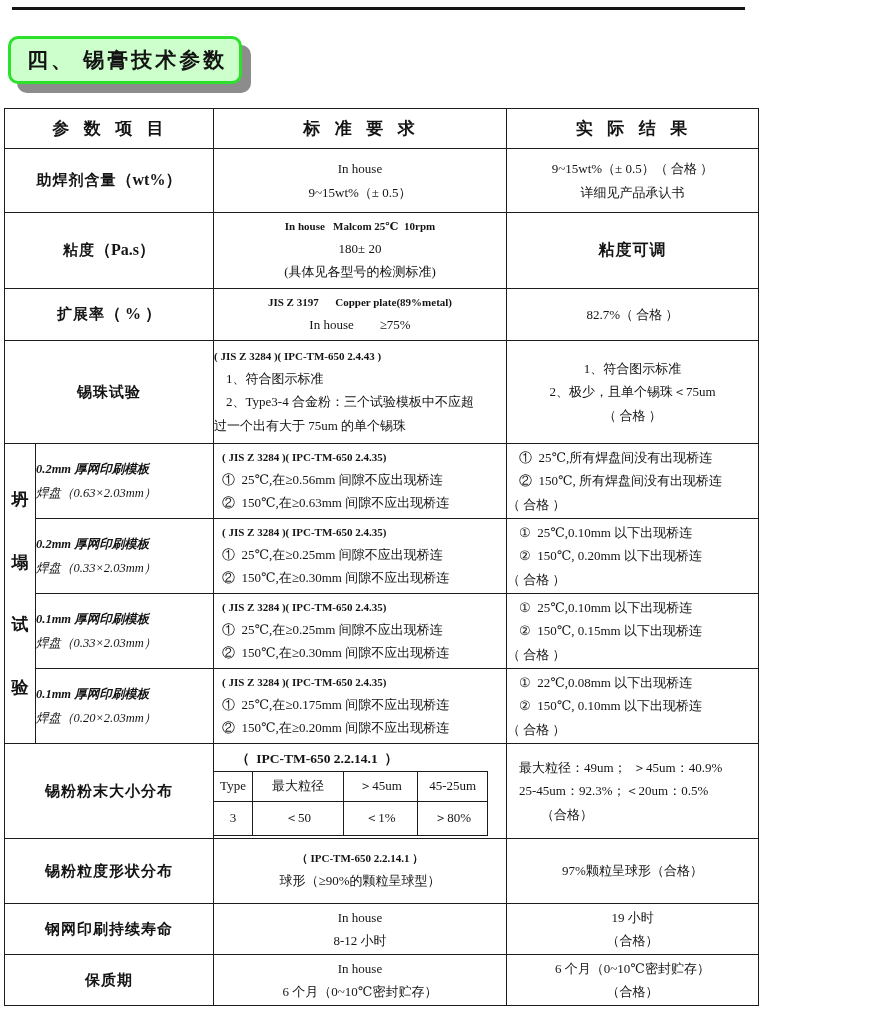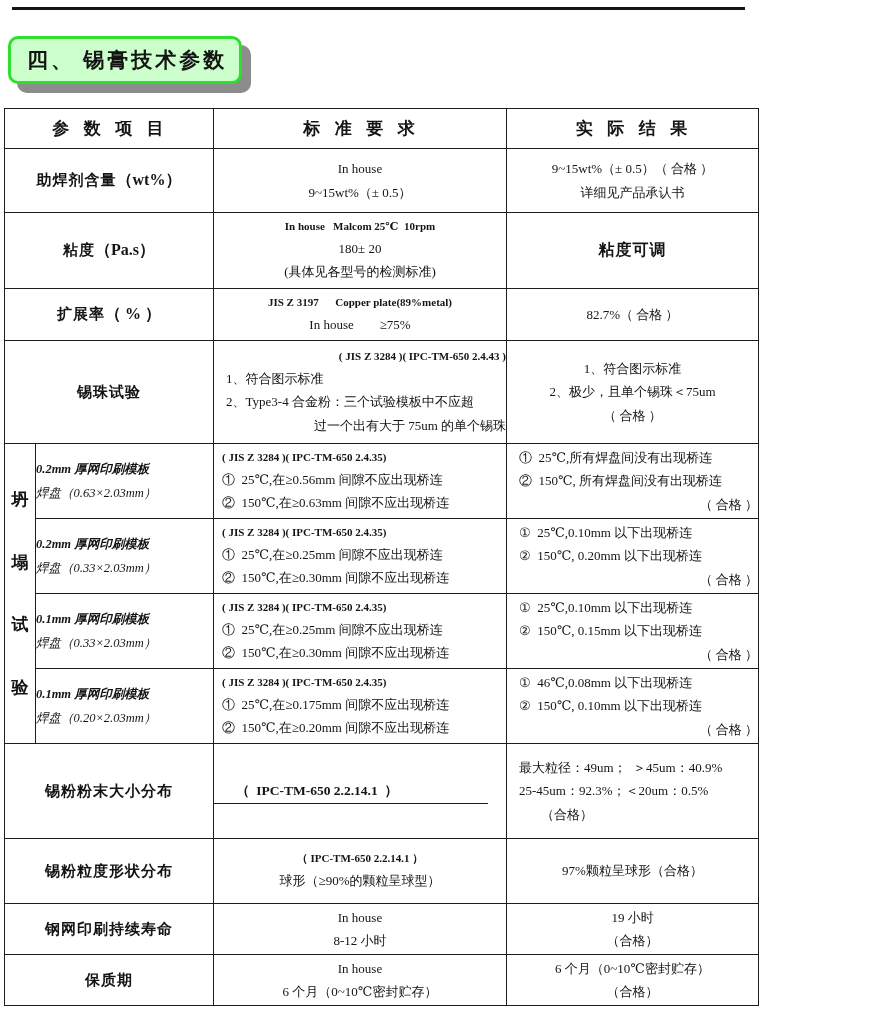--- a/index.html
+++ b/index.html
@@ -16,21 +16,21 @@
 
   .hd{font-size:17px;font-weight:bold;text-align:center;letter-spacing:2px;white-space:pre-wrap;}
   .lab{font-weight:bold;font-size:15px;text-align:center;letter-spacing:1px;}
   .lab .note{font-size:16px;letter-spacing:0;}
   .ctr{text-align:center;}
   .line{font-size:13px;line-height:1.8;white-space:pre-wrap;}
   .bh{font-weight:bold;font-size:11px;}
   .big{font-weight:bold;font-size:16px;letter-spacing:1px;}
   .lft{text-align:left;padding-left:12px;}
   .lft2{text-align:left;padding-left:8px;}
-  .cc{text-align:right;}
+  .cc{text-align:left;}
 
   .vlabel{text-align:center;}
   .vwrap{display:flex;flex-direction:column;justify-content:space-evenly;align-items:center;height:290px;}
   .vwrap span{font-size:17px;font-weight:bold;}
 
   .sublabel{text-align:left;padding-left:9px;font-style:italic;}
   .sublabel .line{line-height:1.95;font-size:12.5px;}
   .sublabel .l1{font-weight:bold;}
 
   .pscell{vertical-align:top;}
@@ -188,33 +188,49 @@
       <td class="sublabel">
         <div class="line l1">0.1mm 厚网印刷模板</div>
         <div class="line">焊盘（0.20×2.03mm）</div>
       </td>
       <td>
         <div class="line bh lft2">( JIS Z 3284 )( IPC-TM-650 2.4.35)</div>
         <div class="line lft2">①  25℃,在≥0.175mm 间隙不应出现桥连</div>
         <div class="line lft2">②  150℃,在≥0.20mm 间隙不应出现桥连</div>
       </td>
       <td>
-        <div class="line lft">①  46℃,0.08mm 以下出现桥连</div>
+        <div class="line lft">①  22℃,0.08mm 以下出现桥连</div>
         <div class="line lft">②  150℃, 0.10mm 以下出现桥连</div>
         <div class="line cc">（ 合格 ）</div>
       </td>
     </tr>
 
     <tr style="height:95px">
       <td colspan="2" class="lab">
         <span>锡粉粉末大小分布</span>
       </td>
       <td class="pscell">
         <div class="psbox">
           <div class="psnote">（  IPC-TM-650 2.2.14.1  ）</div>
+          <table class="inner">
+            <tbody>
+                  <tr class="ih">
+              <td style="width:38px">Type</td>
+              <td style="width:90px">最大粒径</td>
+              <td style="width:73px">＞45um</td>
+              <td>45-25um</td>
+            </tr>
+            <tr class="iv">
+              <td>3</td>
+              <td>＜50</td>
+              <td>＜1%</td>
+              <td>＞80%</td>
+            </tr>
+          </tbody>
+              </table>
         </div>
       </td>
       <td>
         <div class="line lft">最大粒径：49um；  ＞45um：40.9%</div>
         <div class="line lft">25-45um：92.3%；＜20um：0.5%</div>
         <div class="line lft" style="padding-left:34px">（合格）</div>
       </td>
     </tr>
 
     <tr style="height:65px">

